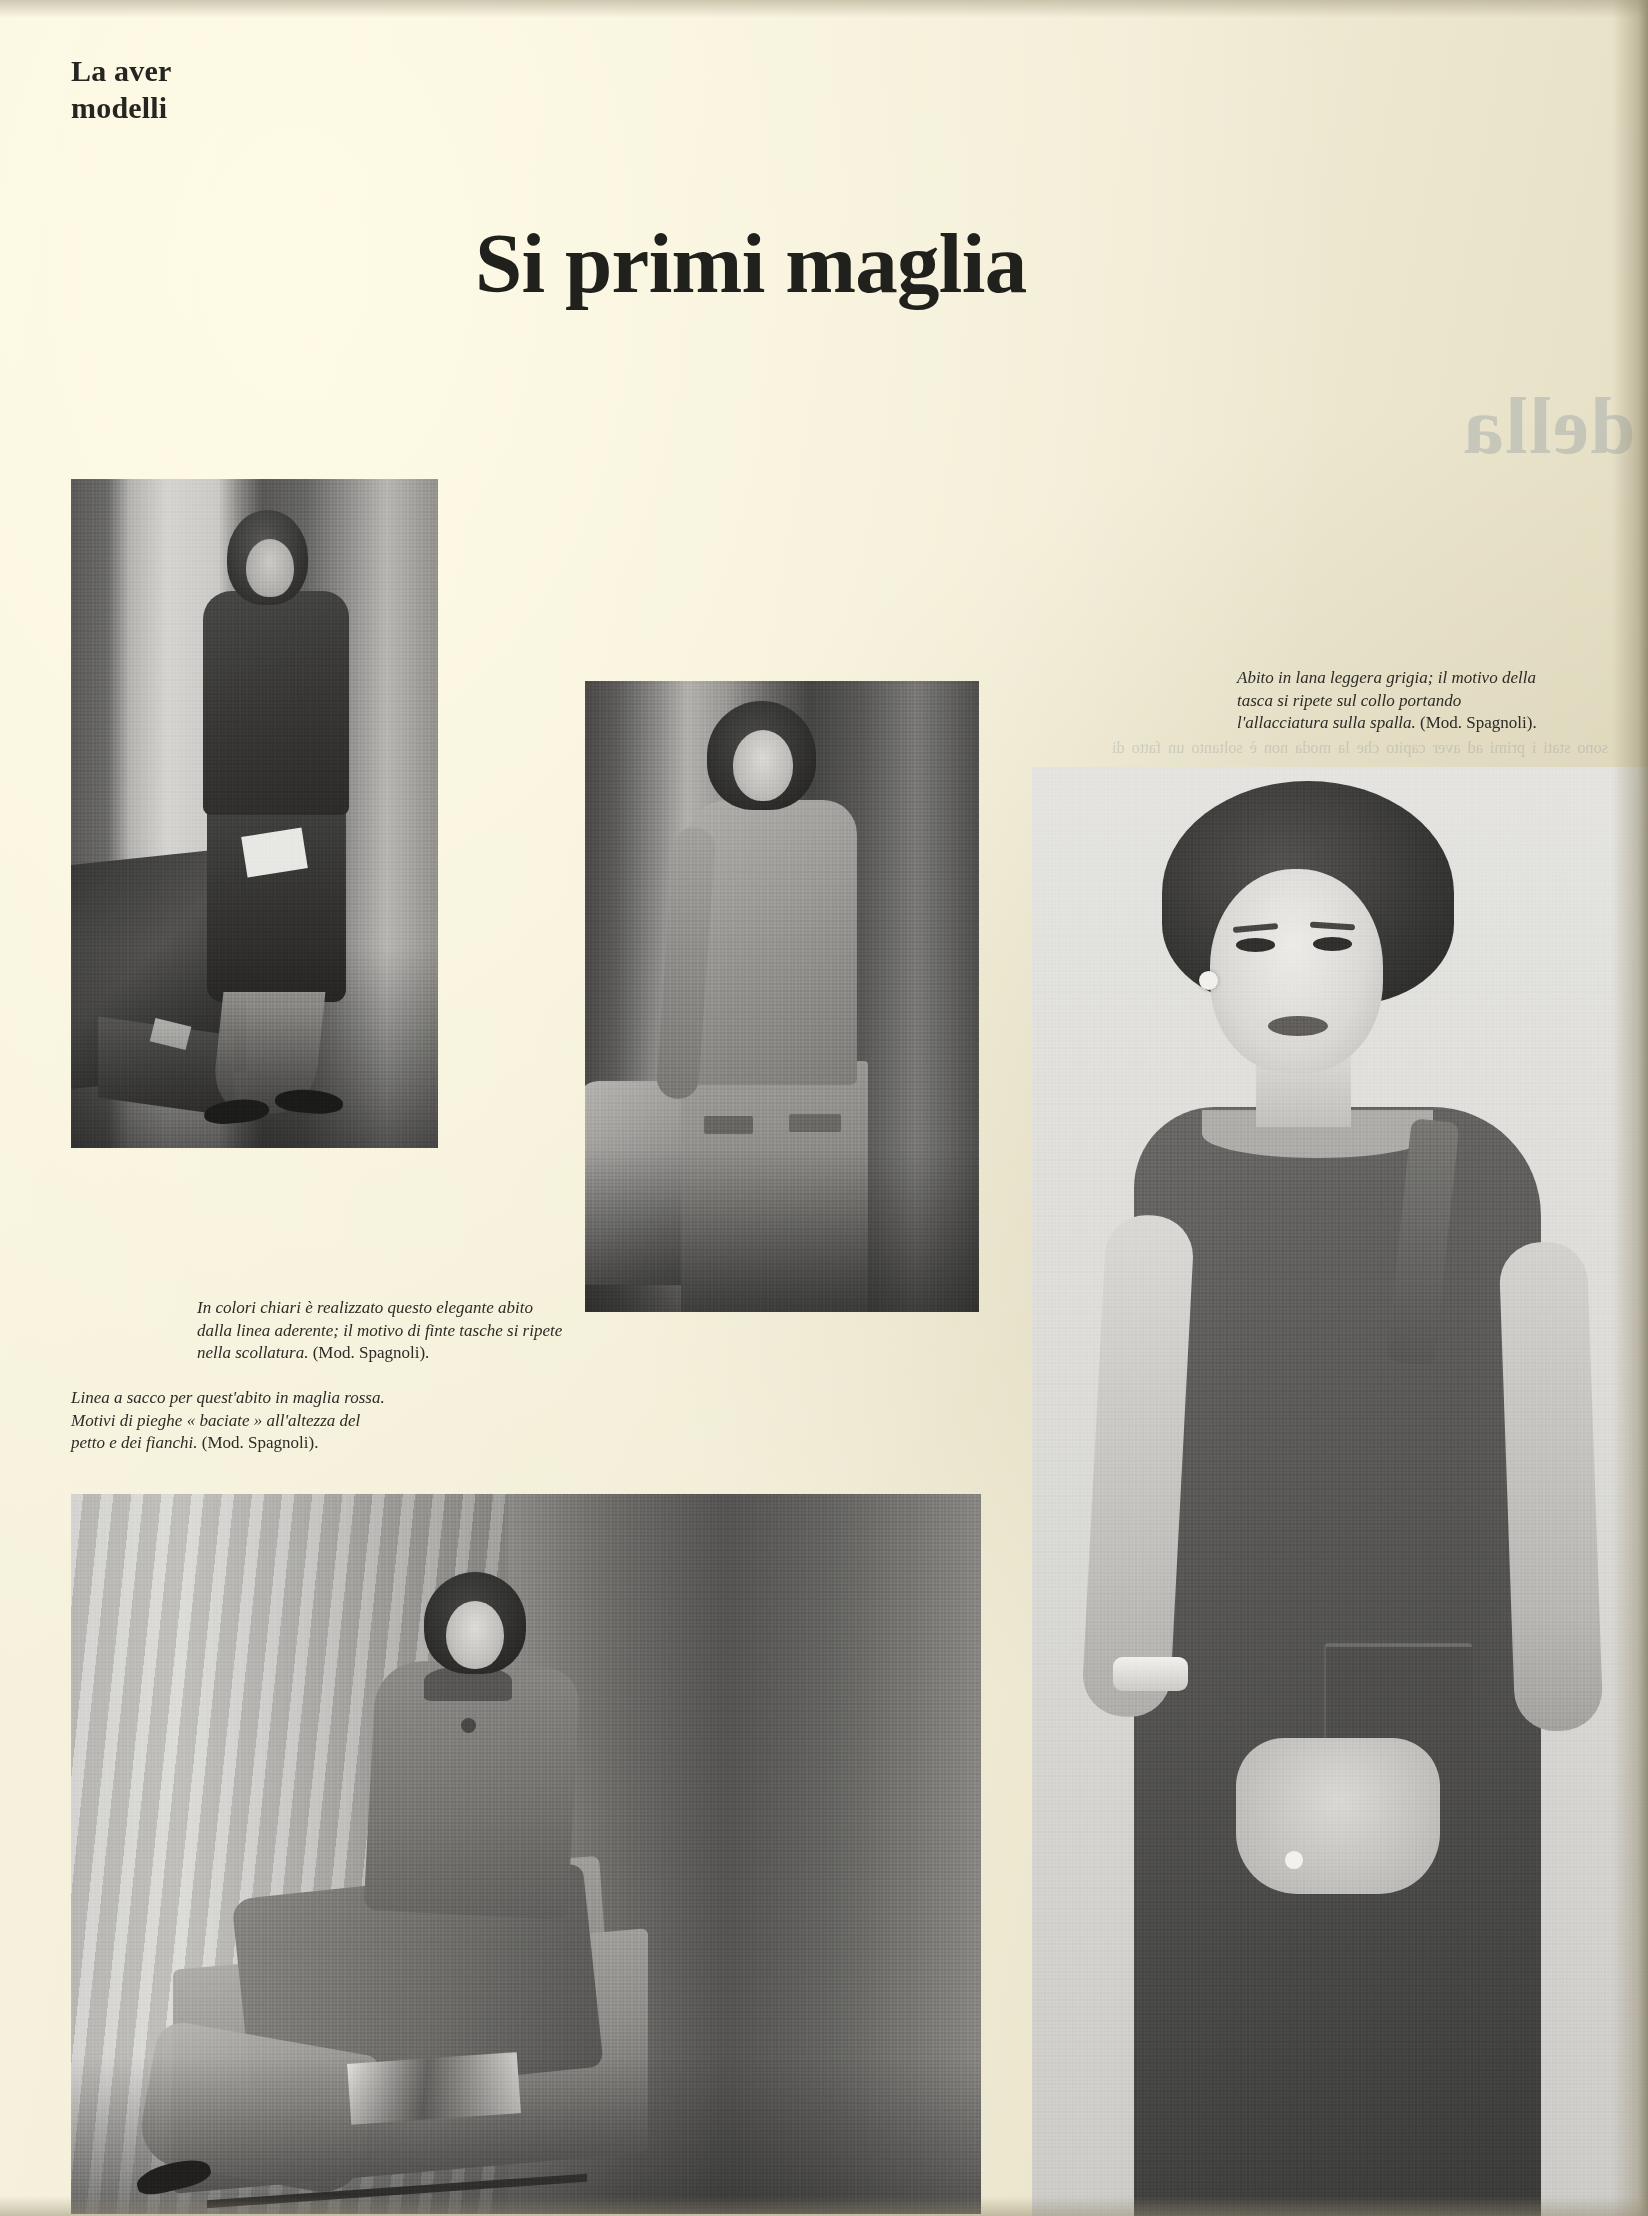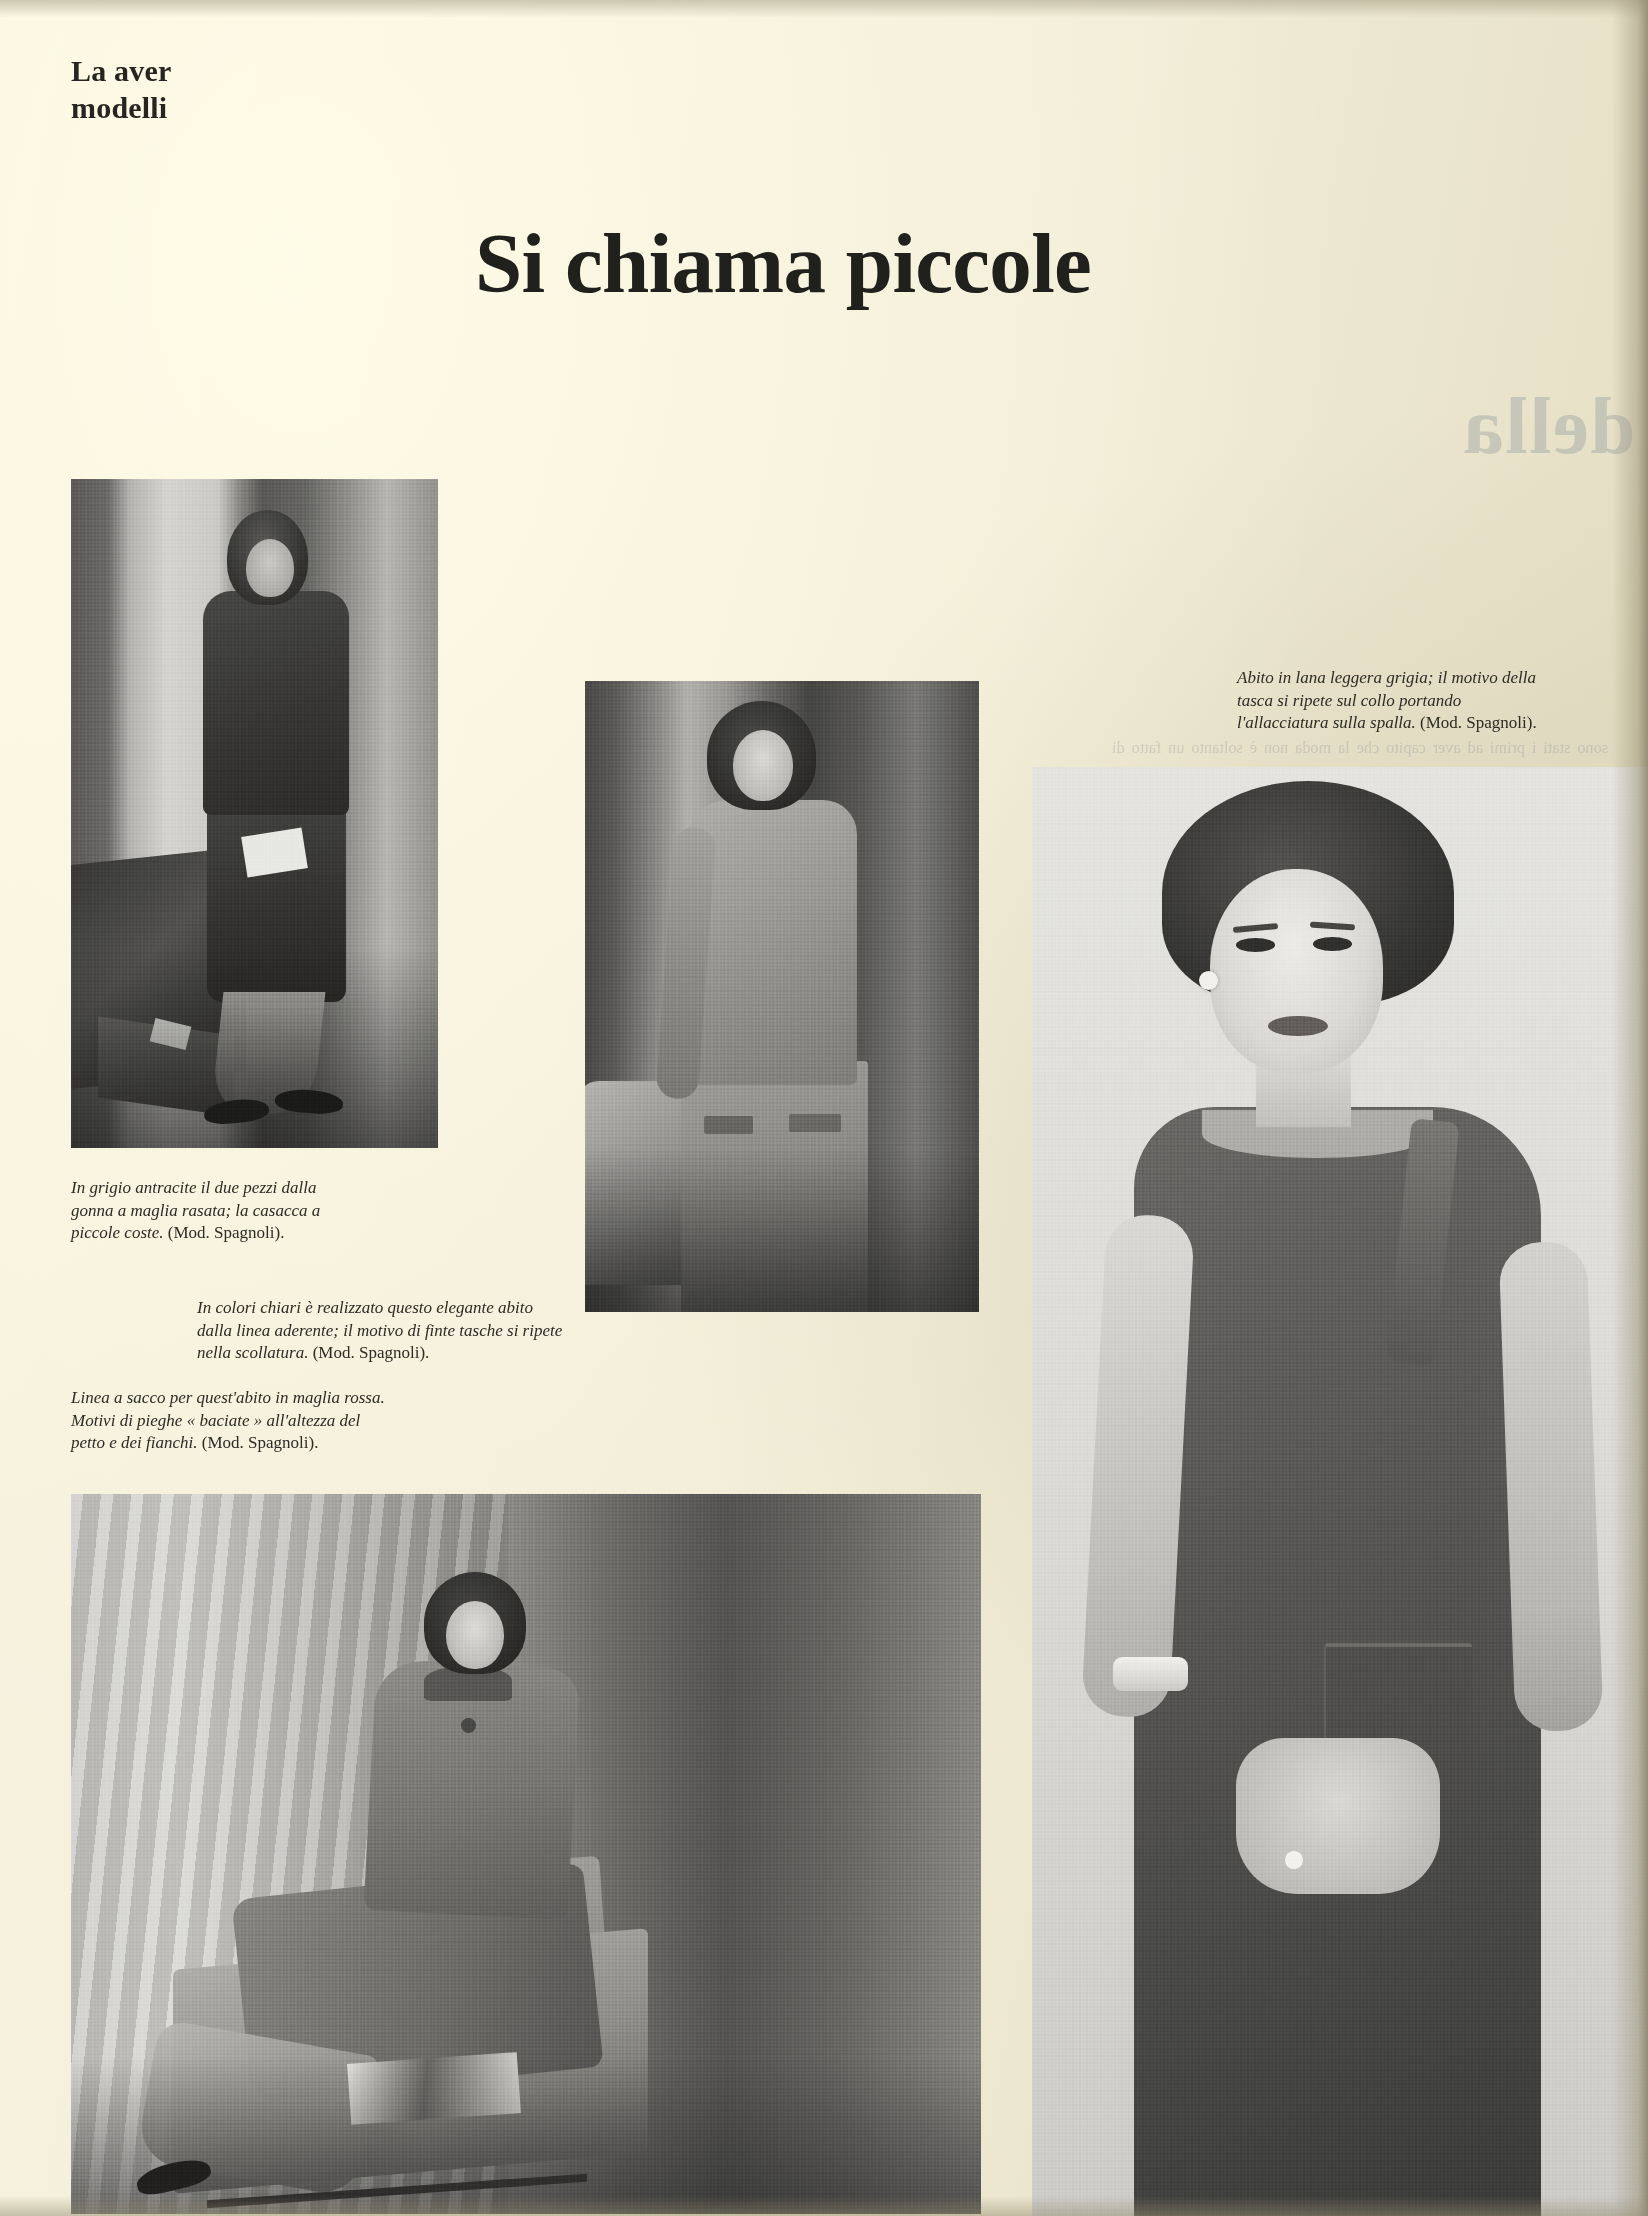--- a/index.html
+++ b/index.html
@@ -350,21 +350,21 @@
 
   <div class="ghost ghost-della">della</div>
   <div class="ghost-block">sono stati i primi ad aver capito che la moda non è soltanto un fatto di eleganza ma anche di comodità e di praticità nel vestire ogni giorno. La linea di questi modelli è semplice e non impegnativa.</div>
   <div class="ghost-block ghost-block2">Stoffe morbide e colori delicati per la nuova stagione; la maglia ritorna protagonista in un vestire quotidiano e pieno di misura, che non teme il confronto con gli abiti più elaborati.</div>
 
   <div class="kicker">
     <div>La aver</div>
     <div>modelli</div>
   </div>
 
-  <div class="headline">Si chiama piccole</div>
+  <div class="headline">Si primi maglia</div>
 
   <div class="photo" id="photo-suit">
     <div class="inner">
       <div class="bg"></div>
       <div class="chair"></div>
       <div class="chair2"></div>
       <div class="fig-skirt"></div>
       <div class="fig-body"></div>
       <div class="fig-head"></div>
       <div class="fig-face"></div>
@@ -433,24 +433,20 @@
       <div class="brow-l"></div>
       <div class="brow-r"></div>
       <div class="eye-l"></div>
       <div class="eye-r"></div>
       <div class="lips"></div>
       <div class="earring"></div>
       <div class="grain"></div>
     </div>
   </div>
 
-  <div class="caption" id="cap-grigio">
-    <span>In grigio antracite il due pezzi dalla gonna a maglia rasata; la casacca a piccole coste.</span>
-    <span class="rm">(Mod. Spagnoli).</span>
-  </div>
 
   <div class="caption" id="cap-sacco">
     <span>Linea a sacco per quest'abito in maglia rossa. Motivi di pieghe « baciate » all'altezza del petto e dei fianchi.</span>
     <span class="rm">(Mod. Spagnoli).</span>
   </div>
 
   <div class="caption" id="cap-chiari">
     <span>In colori chiari è realizzato questo elegante abito dalla linea aderente; il motivo di finte tasche si ripete nella scollatura.</span>
     <span class="rm">(Mod. Spagnoli).</span>
   </div>

